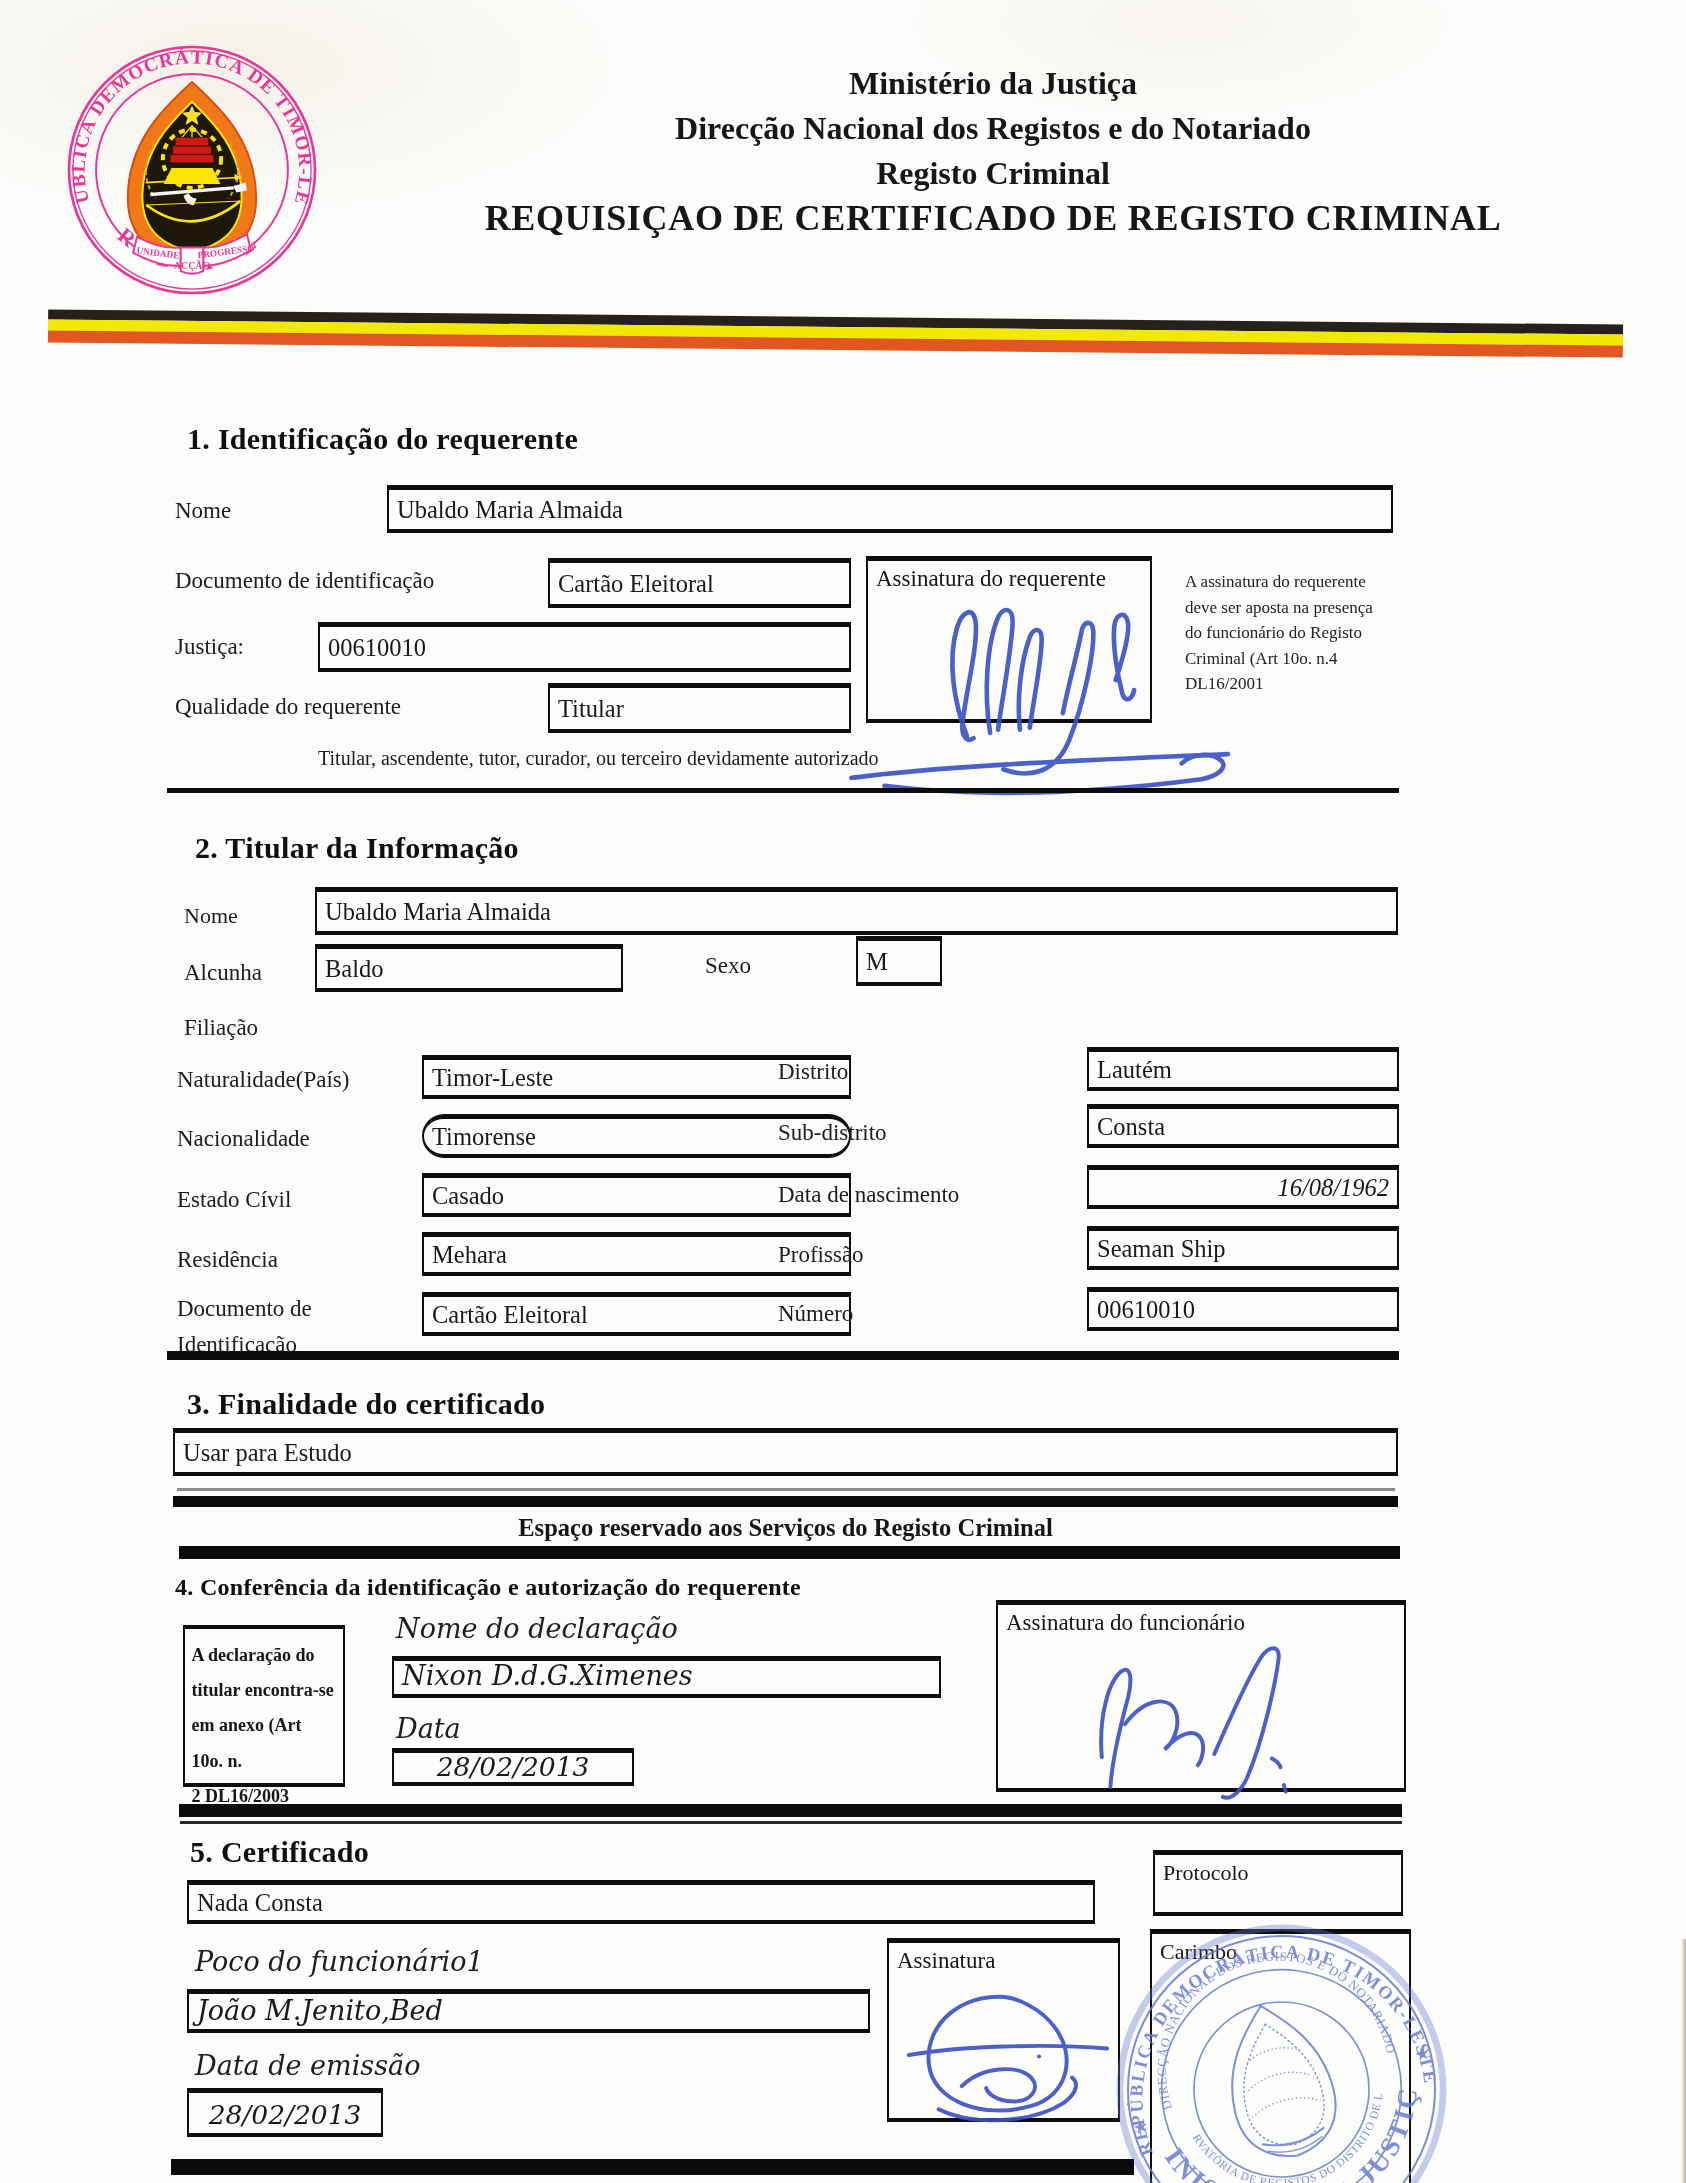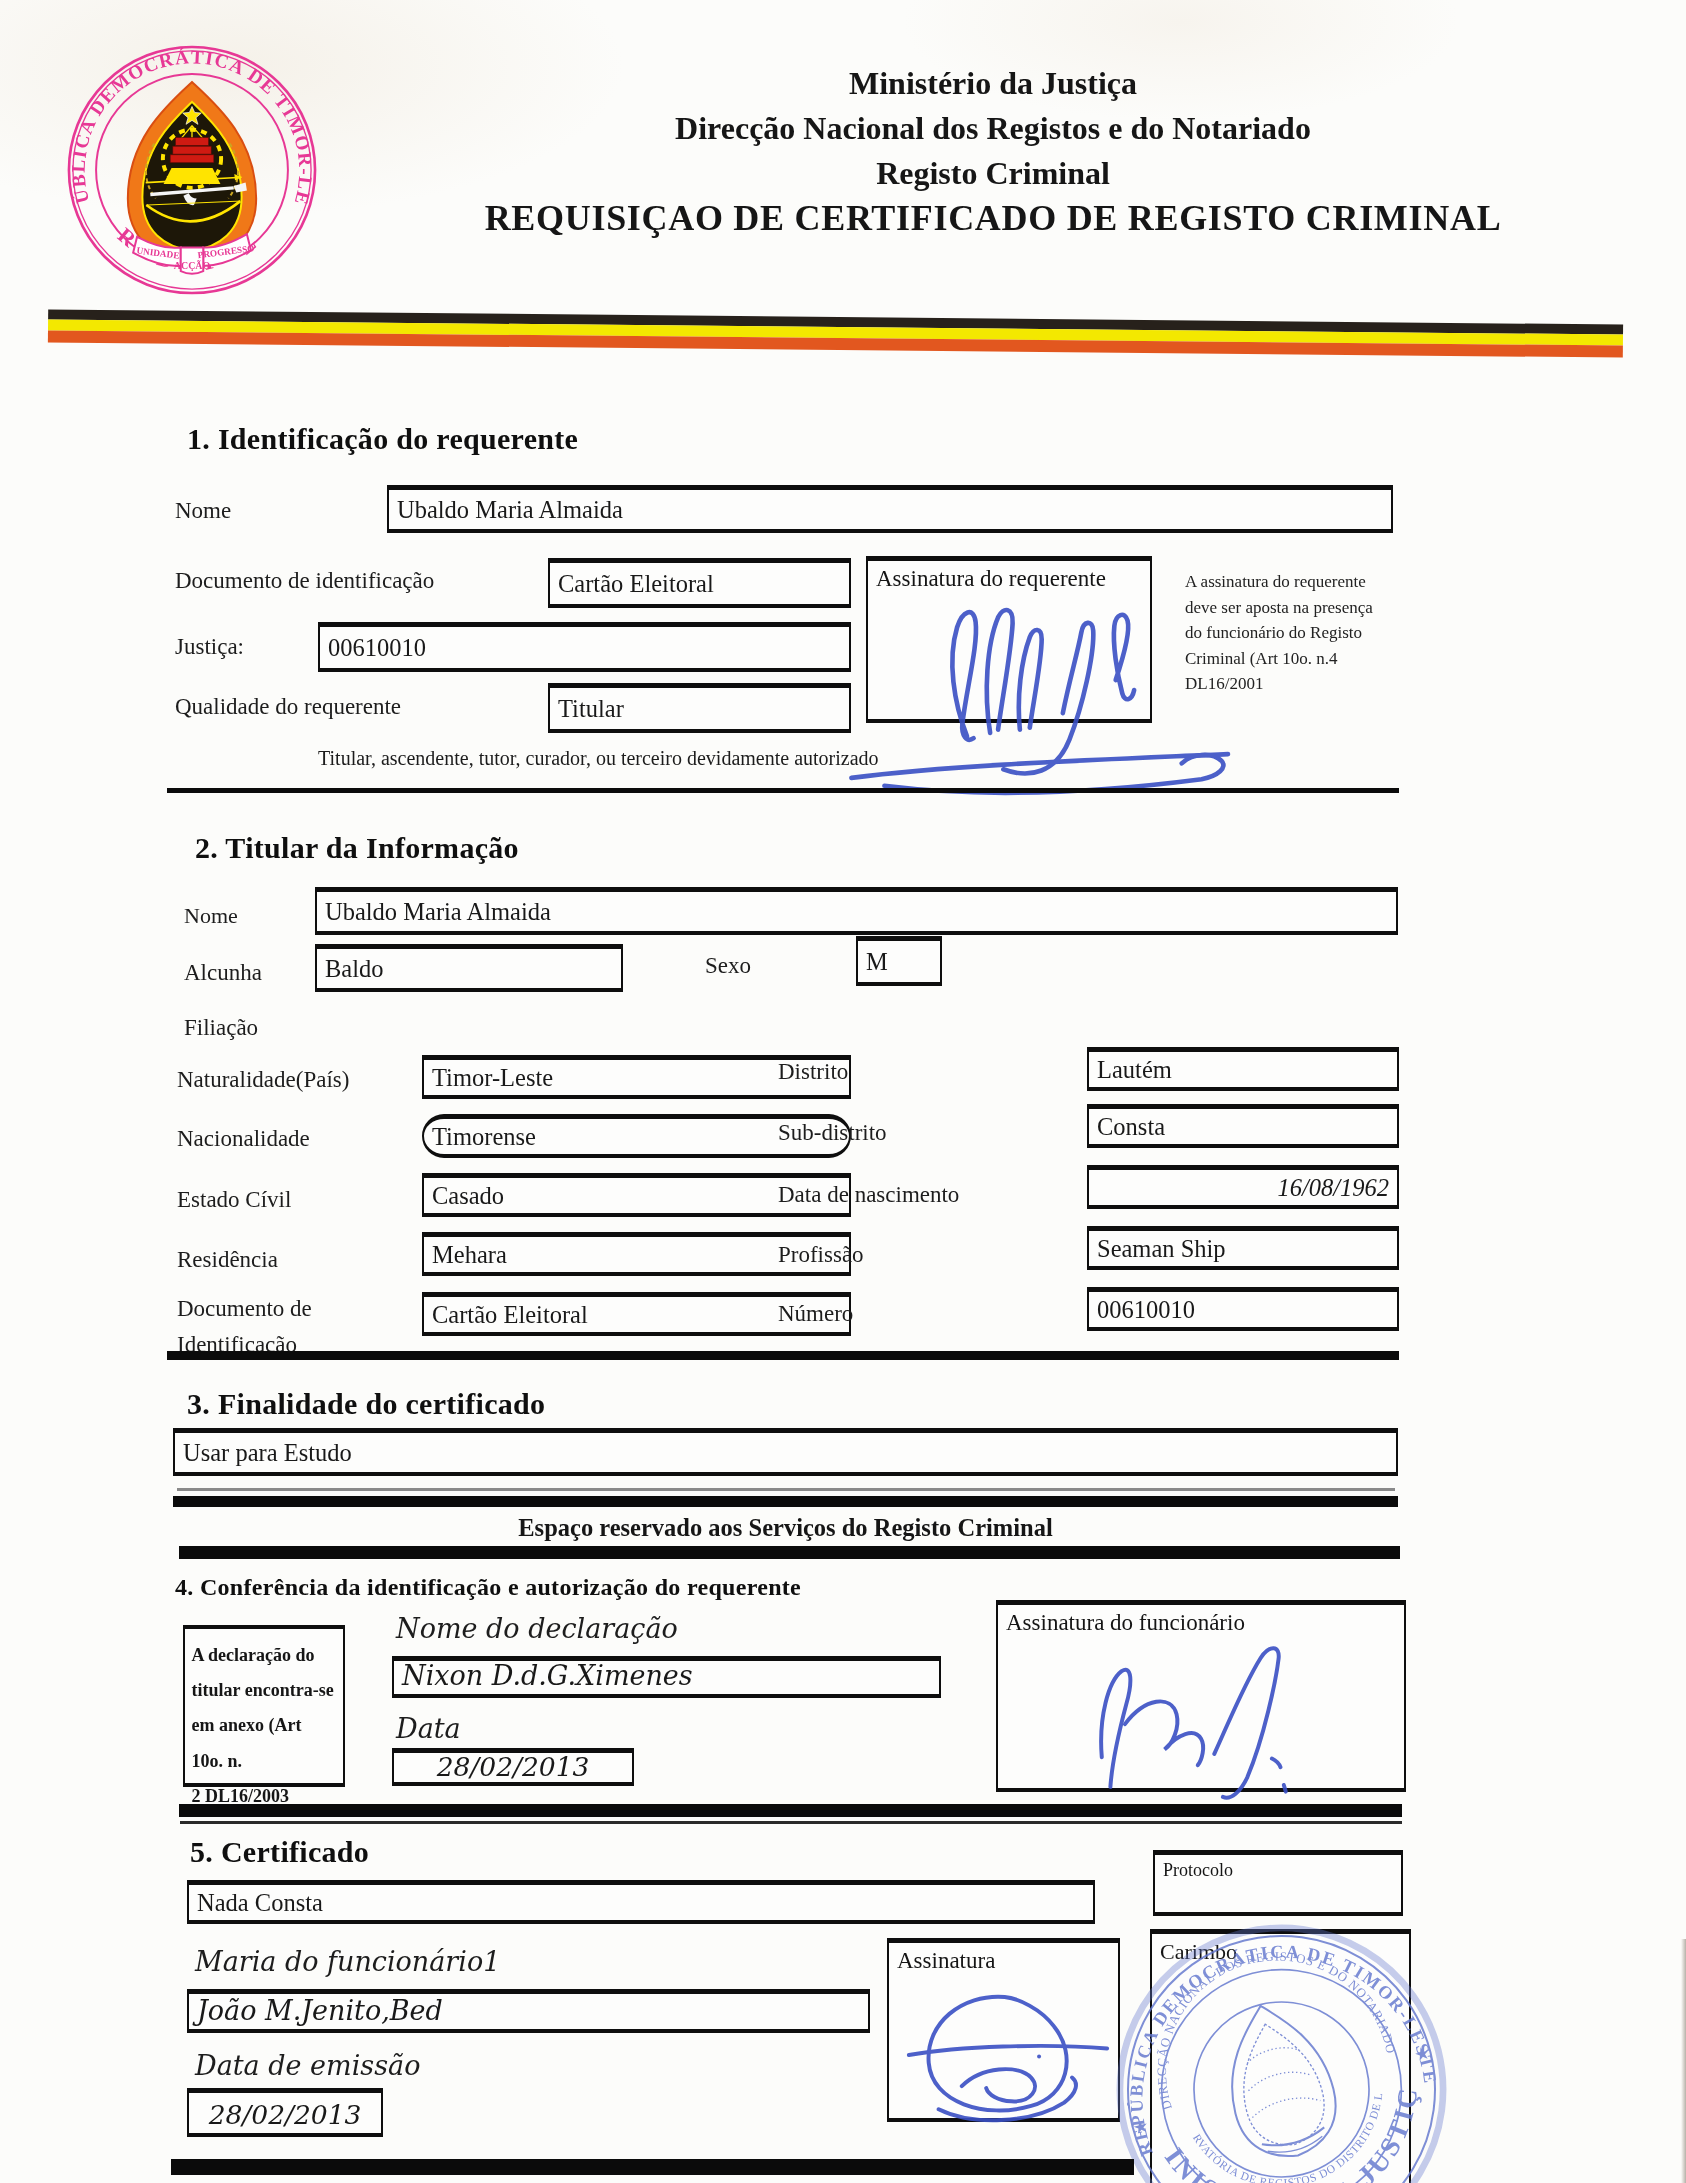--- a/index.html
+++ b/index.html
@@ -253,28 +253,28 @@
   <div class="rule" style="left:179px;top:1804px;width:1223px;height:13.2px;"></div>
   <div class="rule" style="left:180px;top:1821px;width:1222px;height:3.3px;background:#2a2a2a;"></div>
 
   <div class="sec-h" style="left:190px;top:1835px;">5. Certificado</div>
 
   <div class="box" style="left:187px;top:1880px;width:908px;height:44px;">
     <div class="bval">Nada Consta</div>
   </div>
 
   <div class="box" style="left:1153px;top:1850px;width:250px;height:66px;">
-    <div class="boxlabel" style="font-size:18px;">Protocolo</div>
+    <div class="boxlabel" style="font-size:22px;">Protocolo</div>
   </div>
 
   <div class="box" style="left:1150px;top:1929px;width:261px;height:268px;">
     <div class="boxlabel" style="font-size:22px;">Carimbo</div>
   </div>
 
-  <div class="lbl script" style="left:195px;top:1946px;font-size:27px;">Maria do funcionário1</div>
+  <div class="lbl script" style="left:195px;top:1946px;font-size:27px;">Poco do funcionário1</div>
   <div class="box" style="left:187px;top:1989px;width:683px;height:44px;">
     <div class="bval script low" style="font-size:27px;">João M.Jenito,Bed</div>
   </div>
 
   <div class="lbl script" style="left:195px;top:2050px;font-size:27px;">Data de emissão</div>
   <div class="box" style="left:187px;top:2088px;width:196px;height:49px;">
     <div class="bval script low center" style="font-size:26.5px;">28/02/2013</div>
   </div>
 
   <div class="box" style="left:887px;top:1938px;width:233px;height:184px;">

